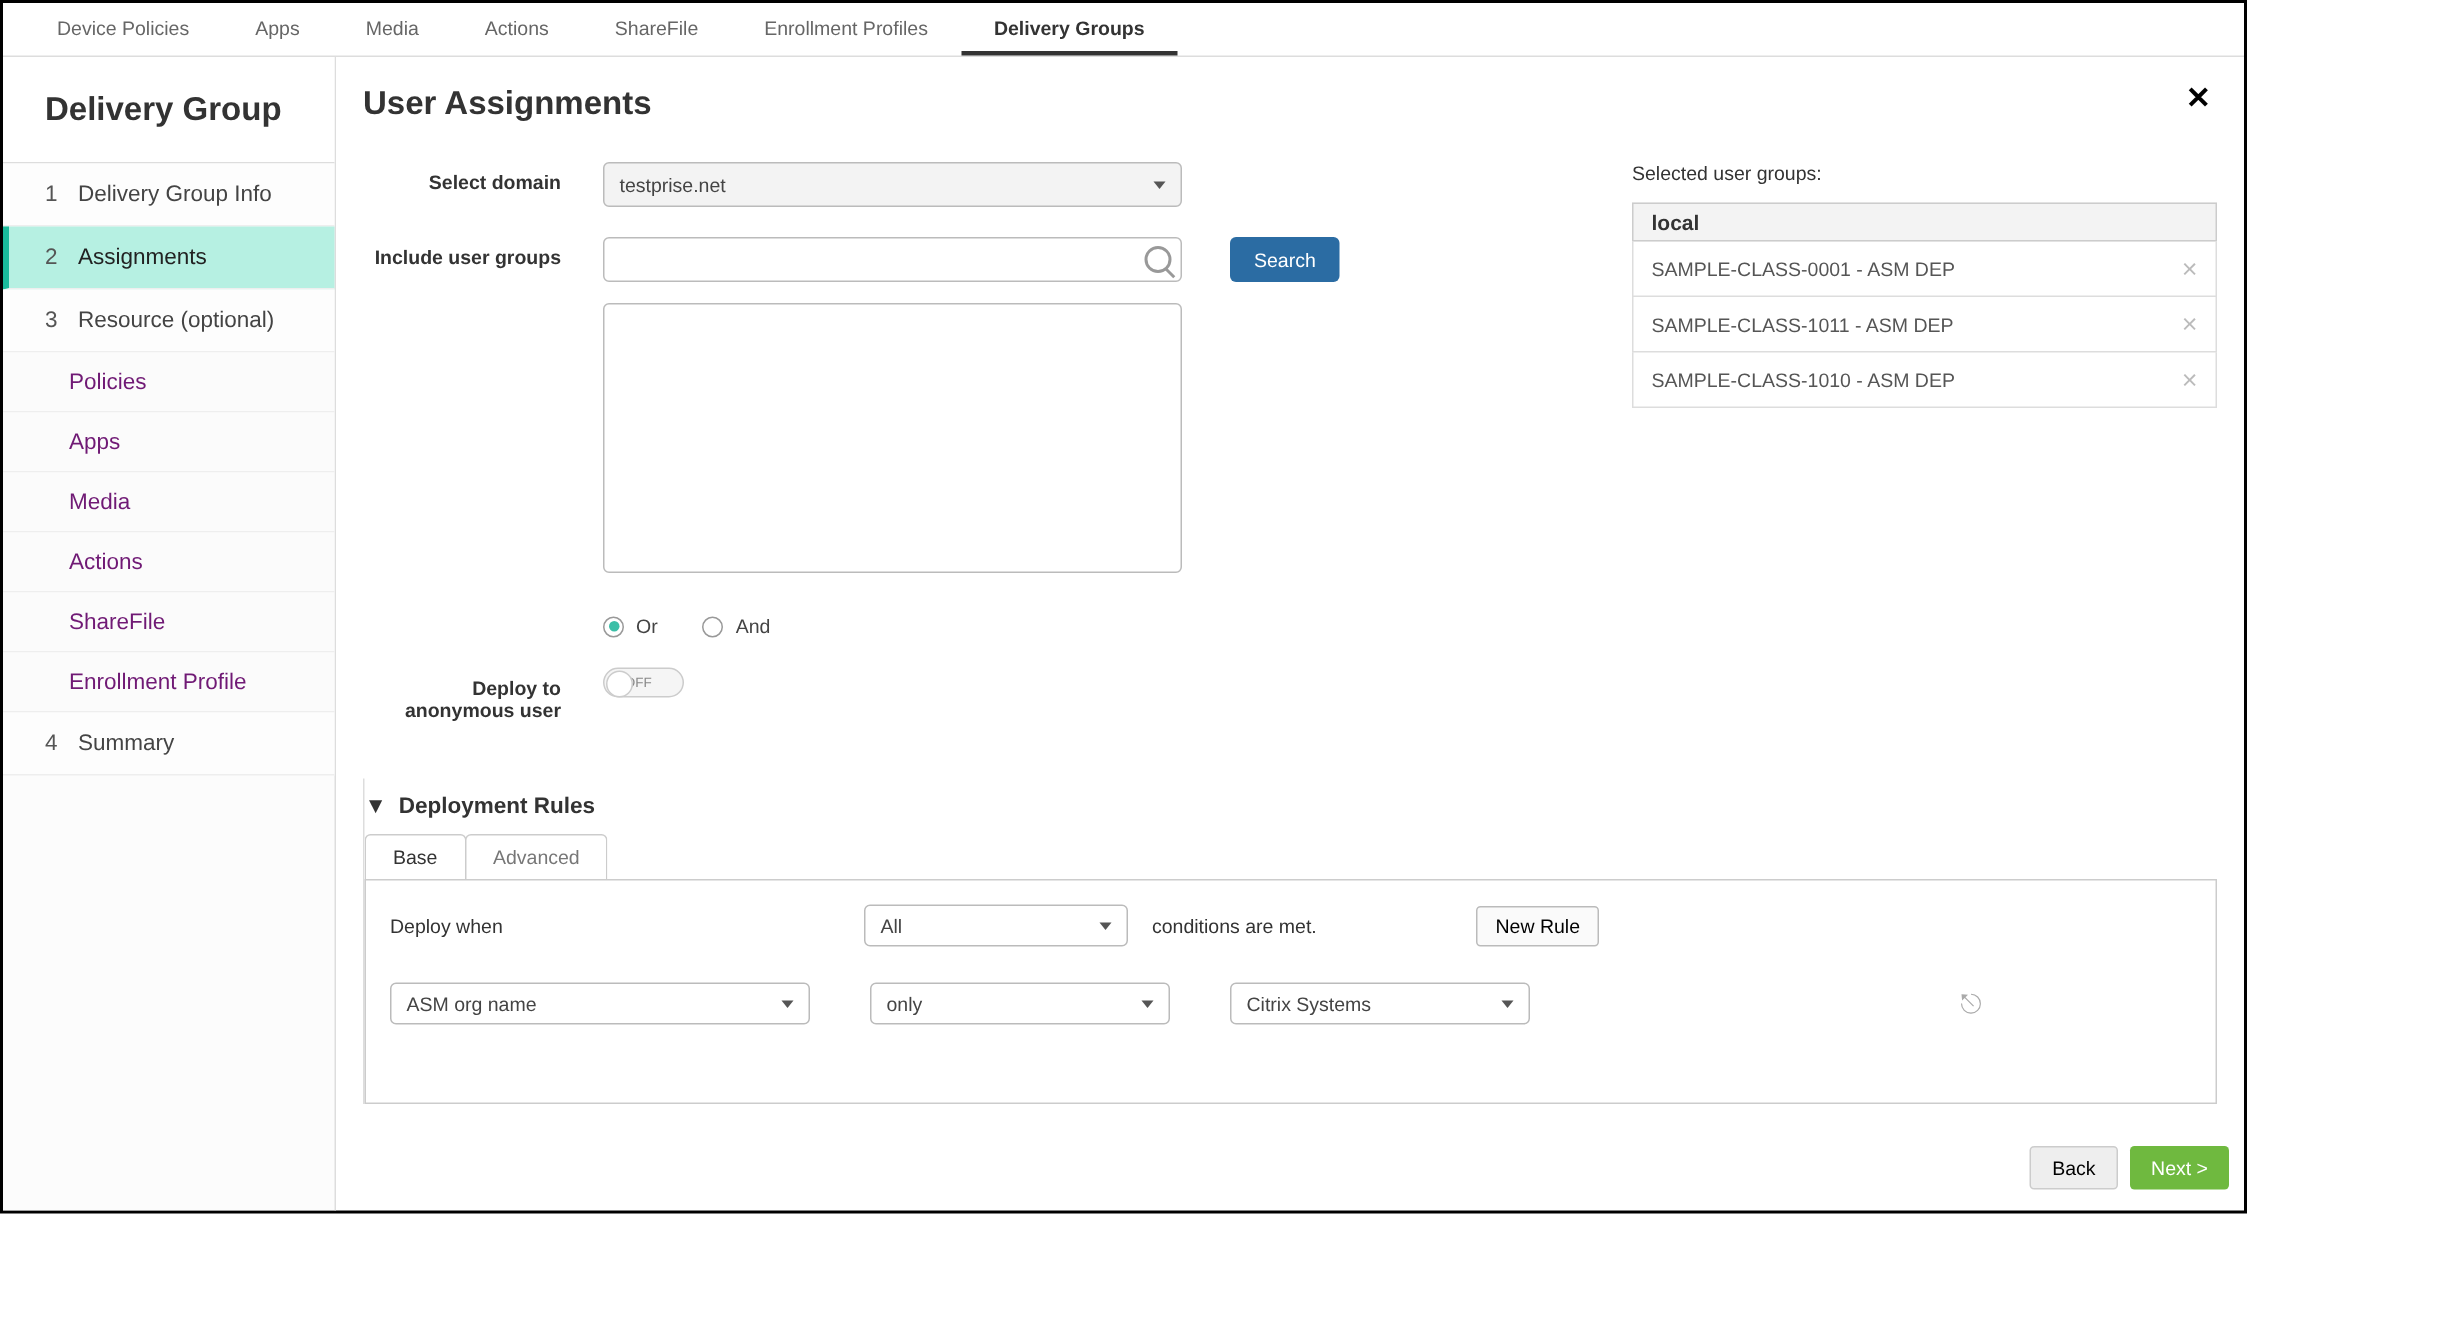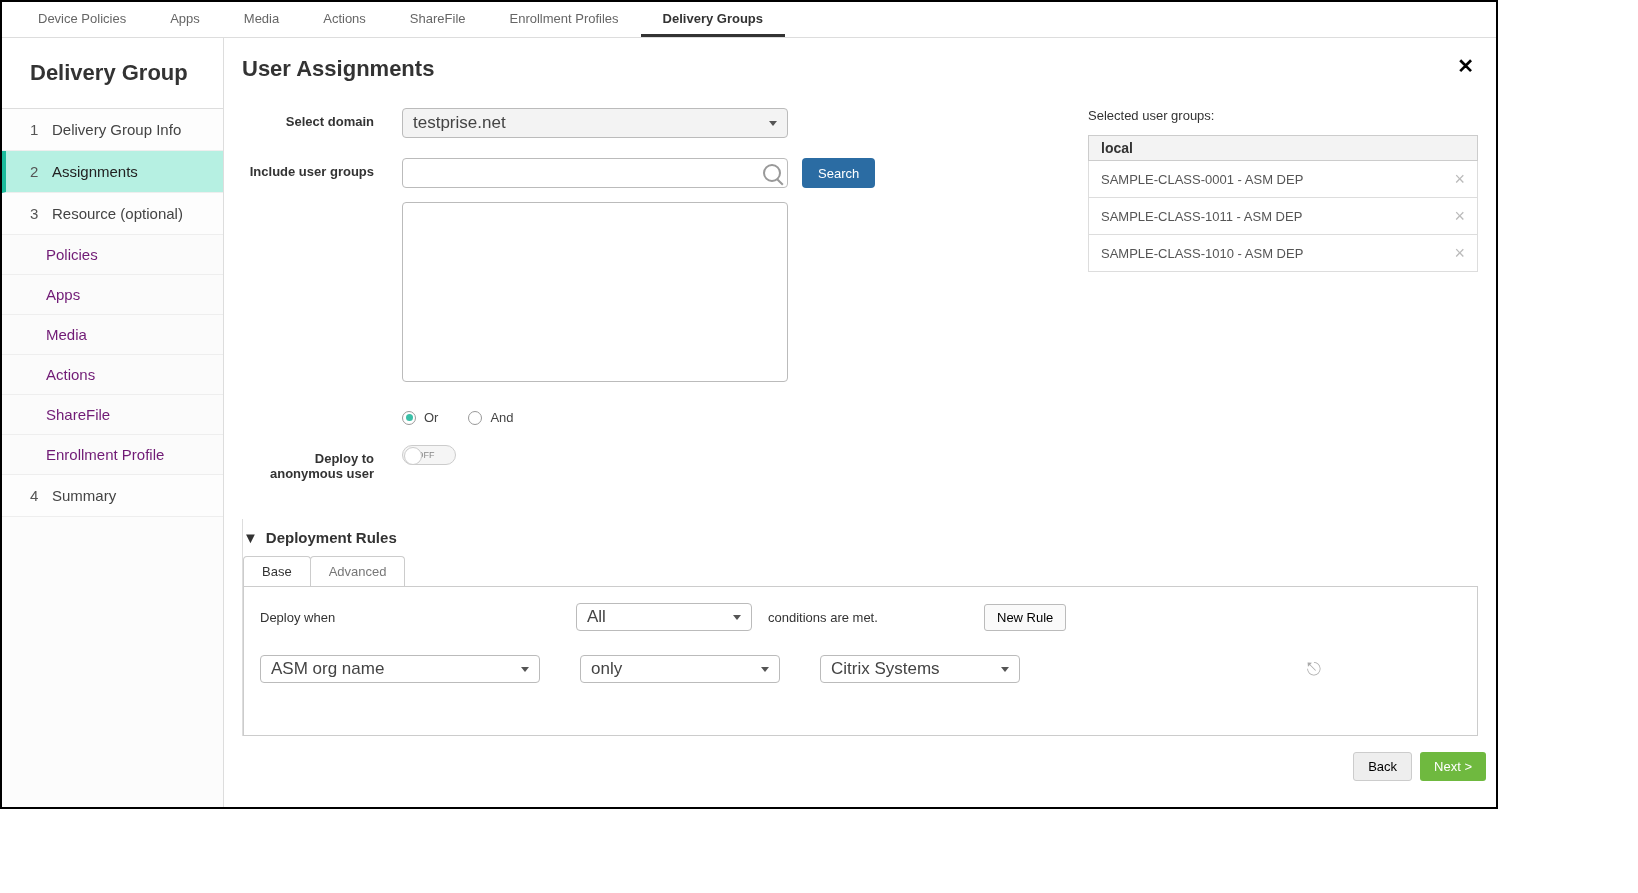--- a/index.html
+++ b/index.html
@@ -120,29 +120,29 @@
     font-size:13px;
     padding-top:6px;
     padding-right:28px;
     color:#333;
   }
   .form-row .field { flex: 0 0 auto; }
 
   .selectbox {
     display:flex; align-items:center; justify-content:space-between;
     border:1px solid #bbb; border-radius:4px; background:#f3f3f3;
-    height:30px; padding:0 10px; width:386px; font-size:17px; color:#444;
+    height:30px; padding:0 10px; width:386px; font-size:13px; color:#444;
     cursor:pointer;
   }
   .selectbox.white { background:#fff; }
   .caret {
     width:0;height:0;border-left:4px solid transparent;border-right:4px solid transparent;border-top:5px solid #555;
   }
 
-  .searchwrap { display:flex; gap:14px; }
+  .searchwrap { display:flex; gap:32px; }
   .searchbox {
     display:flex; align-items:center;
     border:1px solid #bbb; border-radius:4px;
     height:30px; width:386px; padding:0 6px 0 10px; background:#fff;
   }
   .searchbox input { border:none; outline:none; flex:1; font-size:13px; }
   .mag {
     width:18px;height:18px;border:2px solid #999;border-radius:50%;position:relative;
   }
   .mag::after{content:"";position:absolute;width:2px;height:8px;background:#999;transform:rotate(-45deg);bottom:-6px;right:-2px;}
@@ -186,21 +186,21 @@
   .rules-line1 { display:flex; align-items:center; gap:16px; font-size:13px;}
   .rules-line1 .selectbox{ width:176px; height:28px;}
   .btn-newrule{ border:1px solid #bbb; background:#fafafa; border-radius:3px; padding:5px 12px; font-size:13px; cursor:pointer;}
   .rules-line2{ display:flex; gap:40px; margin-top:24px; align-items:center;}
   .rules-line2 .selectbox{ height:28px; }
   .w280{width:280px;} .w200{width:200px;}
   .delrow{ margin-left:auto; margin-right:140px; font-size:18px; color:#aaa; cursor:pointer;}
 
   
   .footer{
-    position:absolute; bottom:16px; right:0; padding:10px; display:flex; gap:8px;
+    position:absolute; bottom:4px; right:0; padding:10px; display:flex; gap:8px;
   }
   .btn-back{ background:#eee; border:1px solid #ccc; border-radius:3px; padding:6px 14px; font-size:13px; cursor:pointer;}
   .btn-next{ background:#6fb93f; color:#fff; border:none; border-radius:3px; padding:6px 14px; font-size:13px; cursor:pointer;}
 </style>
 </head>
 <body>
 
 <div class="topnav">
   <div class="tab">Device Policies</div>
   <div class="tab">Apps</div>

